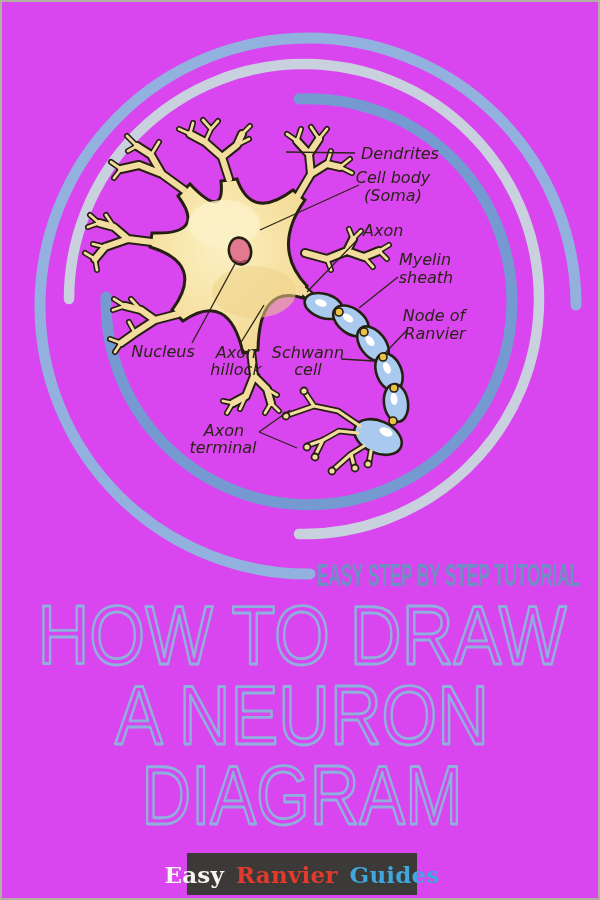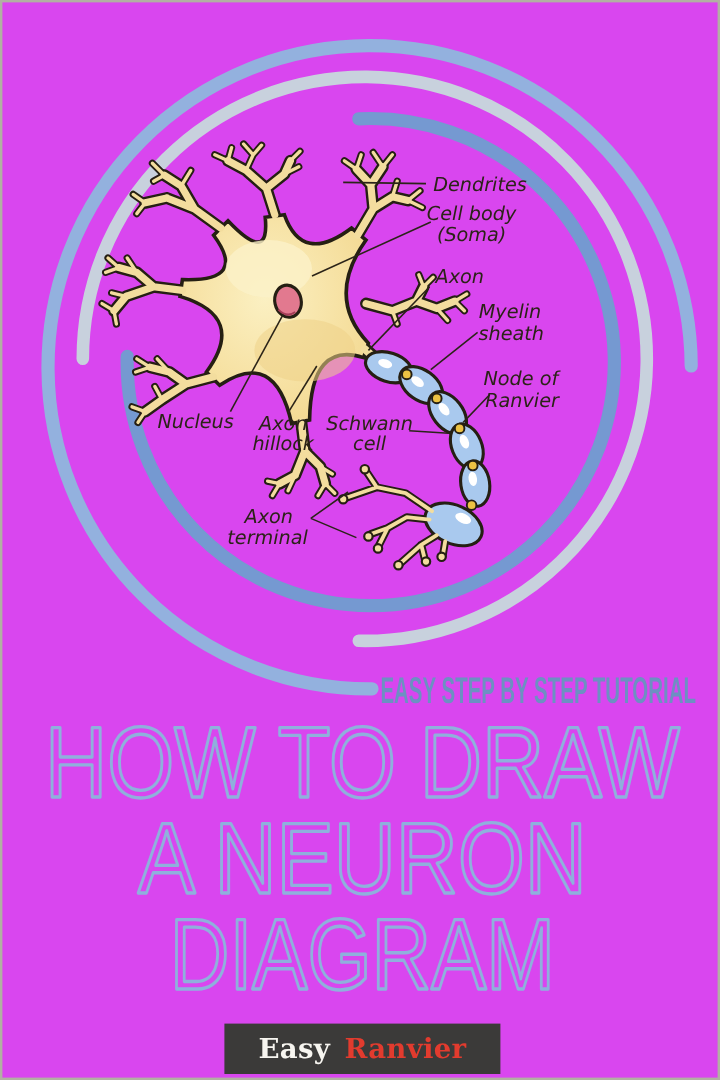--- a/index.html
+++ b/index.html
@@ -225,14 +225,15 @@
     <g>
       <text class="title-line" x="300" y="662" text-anchor="middle" font-size="84" textLength="529" lengthAdjust="spacingAndGlyphs">HOW TO DRAW</text>
       <text class="title-line" x="300" y="742" text-anchor="middle" font-size="84" textLength="374" lengthAdjust="spacingAndGlyphs">A NEURON</text>
       <text class="title-line" x="300" y="822" text-anchor="middle" font-size="84" textLength="321" lengthAdjust="spacingAndGlyphs">DIAGRAM</text>
     </g>
   </svg>
 
   <div class="brand">
     <span class="w1">Easy</span>
     <span class="w2">Ranvier</span>
+    <span class="w3">Guides</span>
   </div>
 </div>
 
 </body></html>

